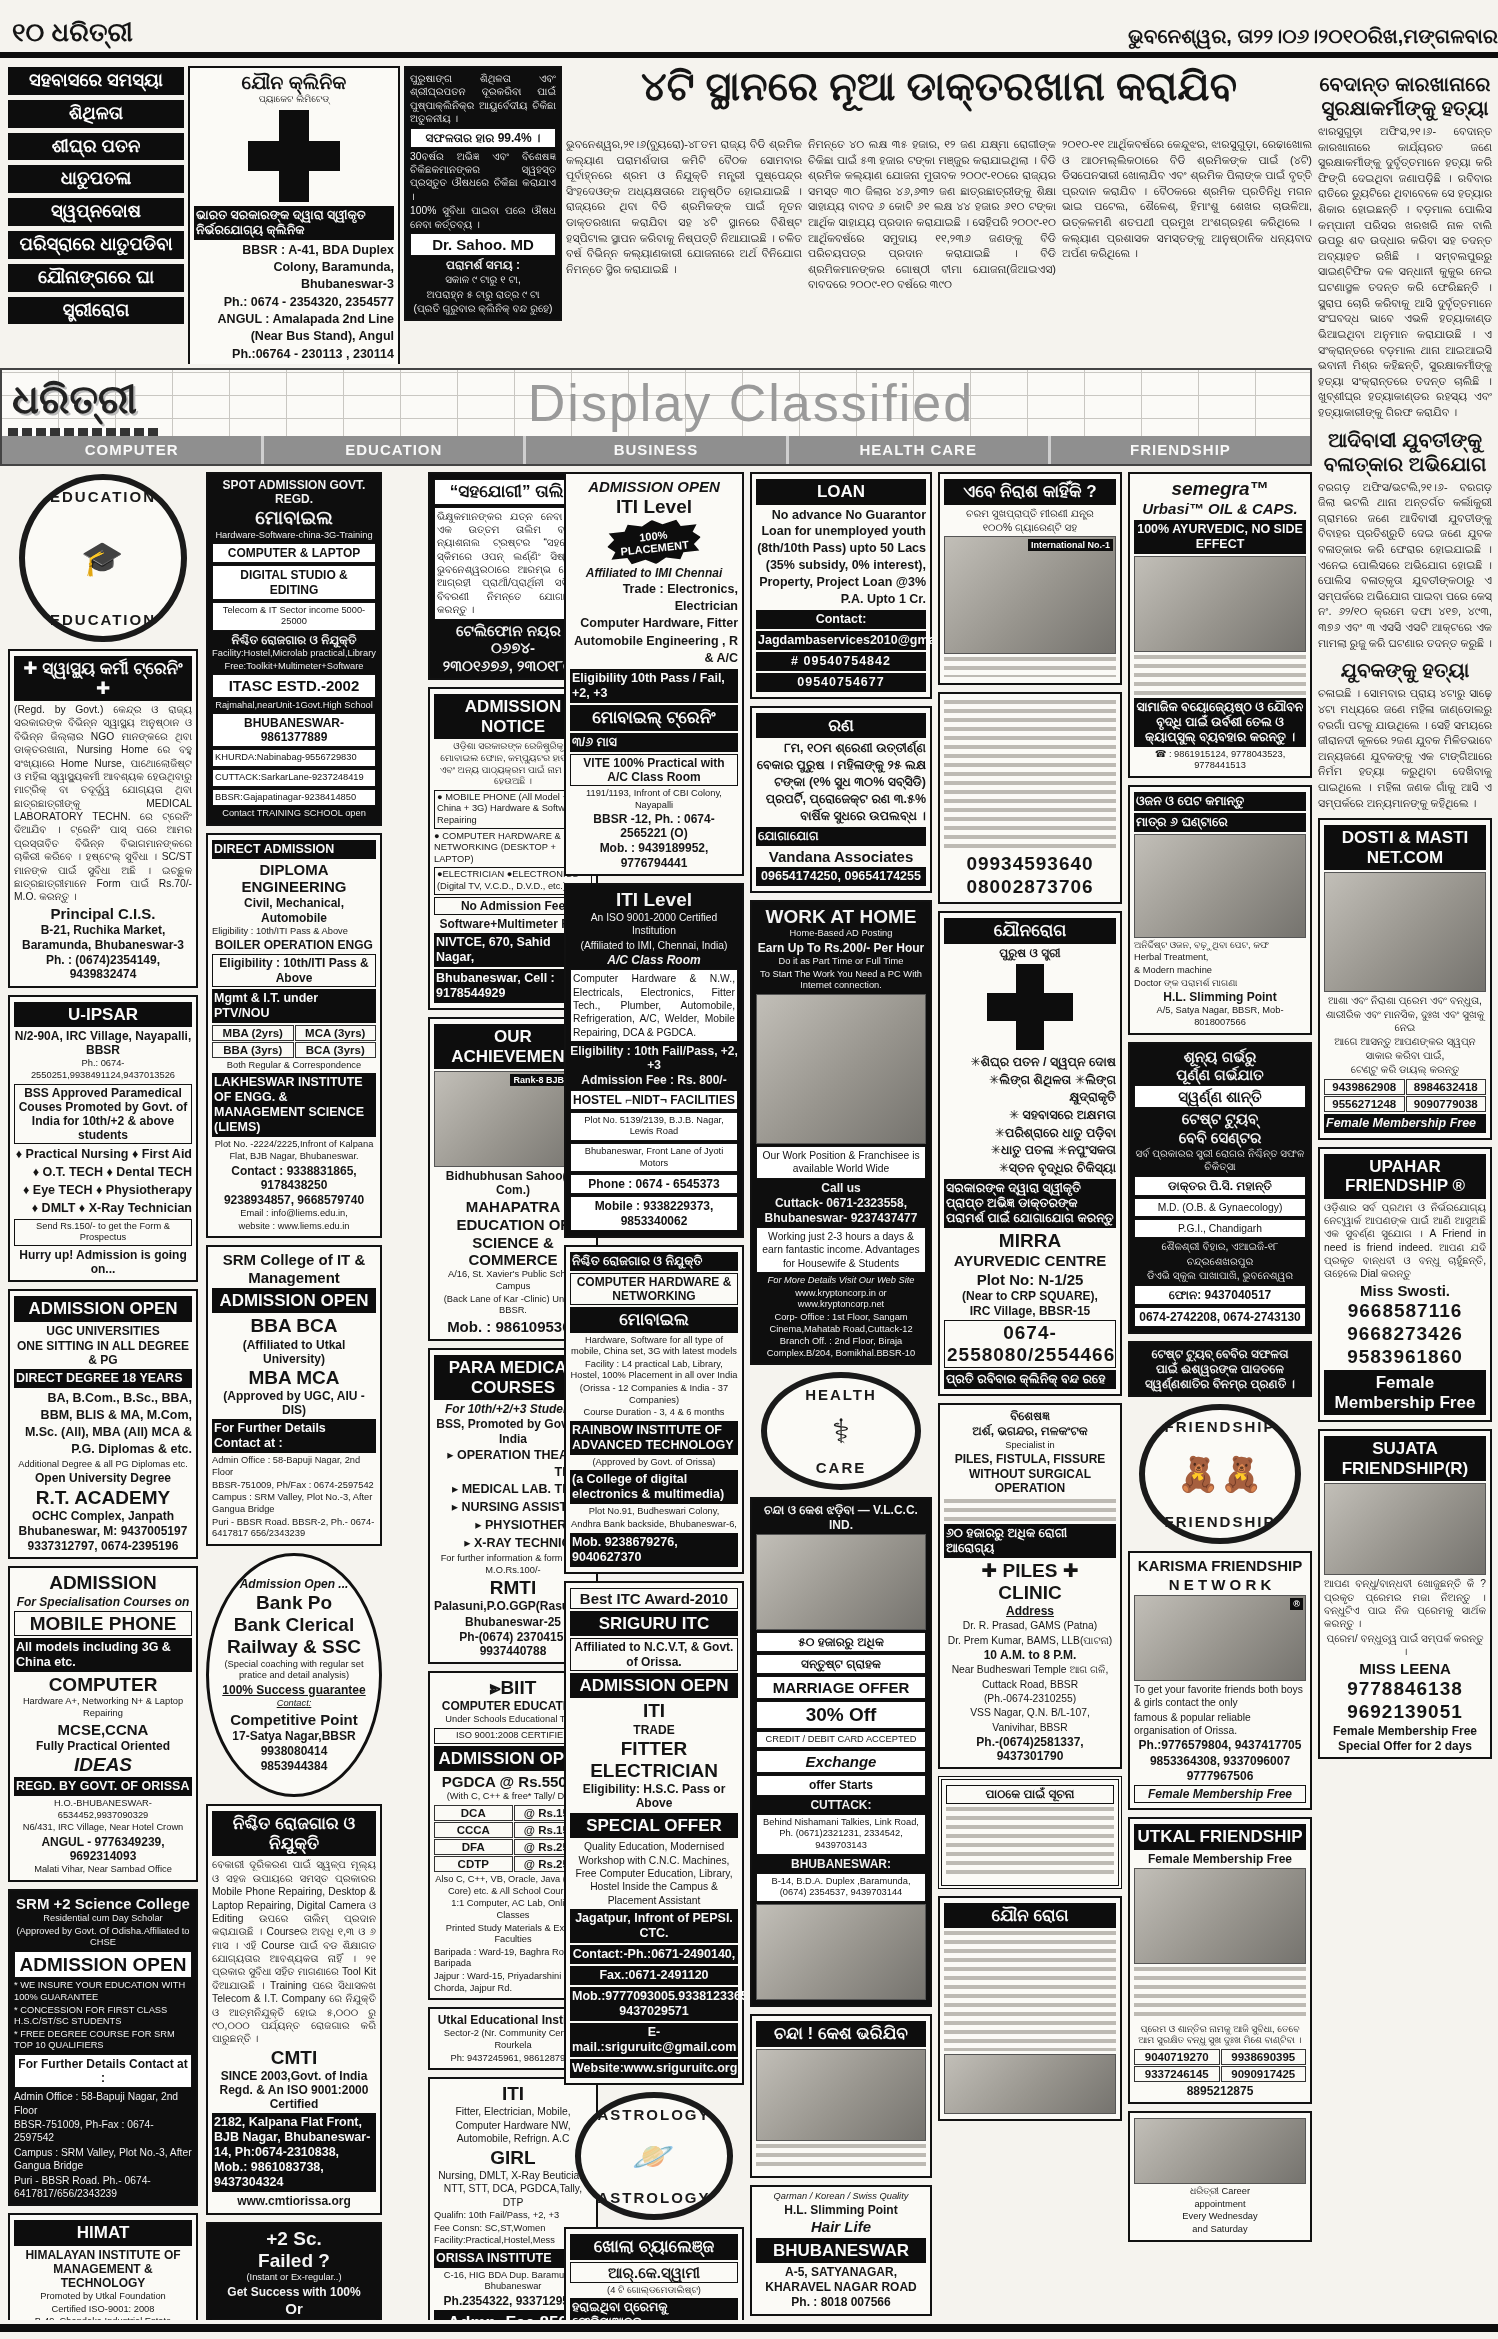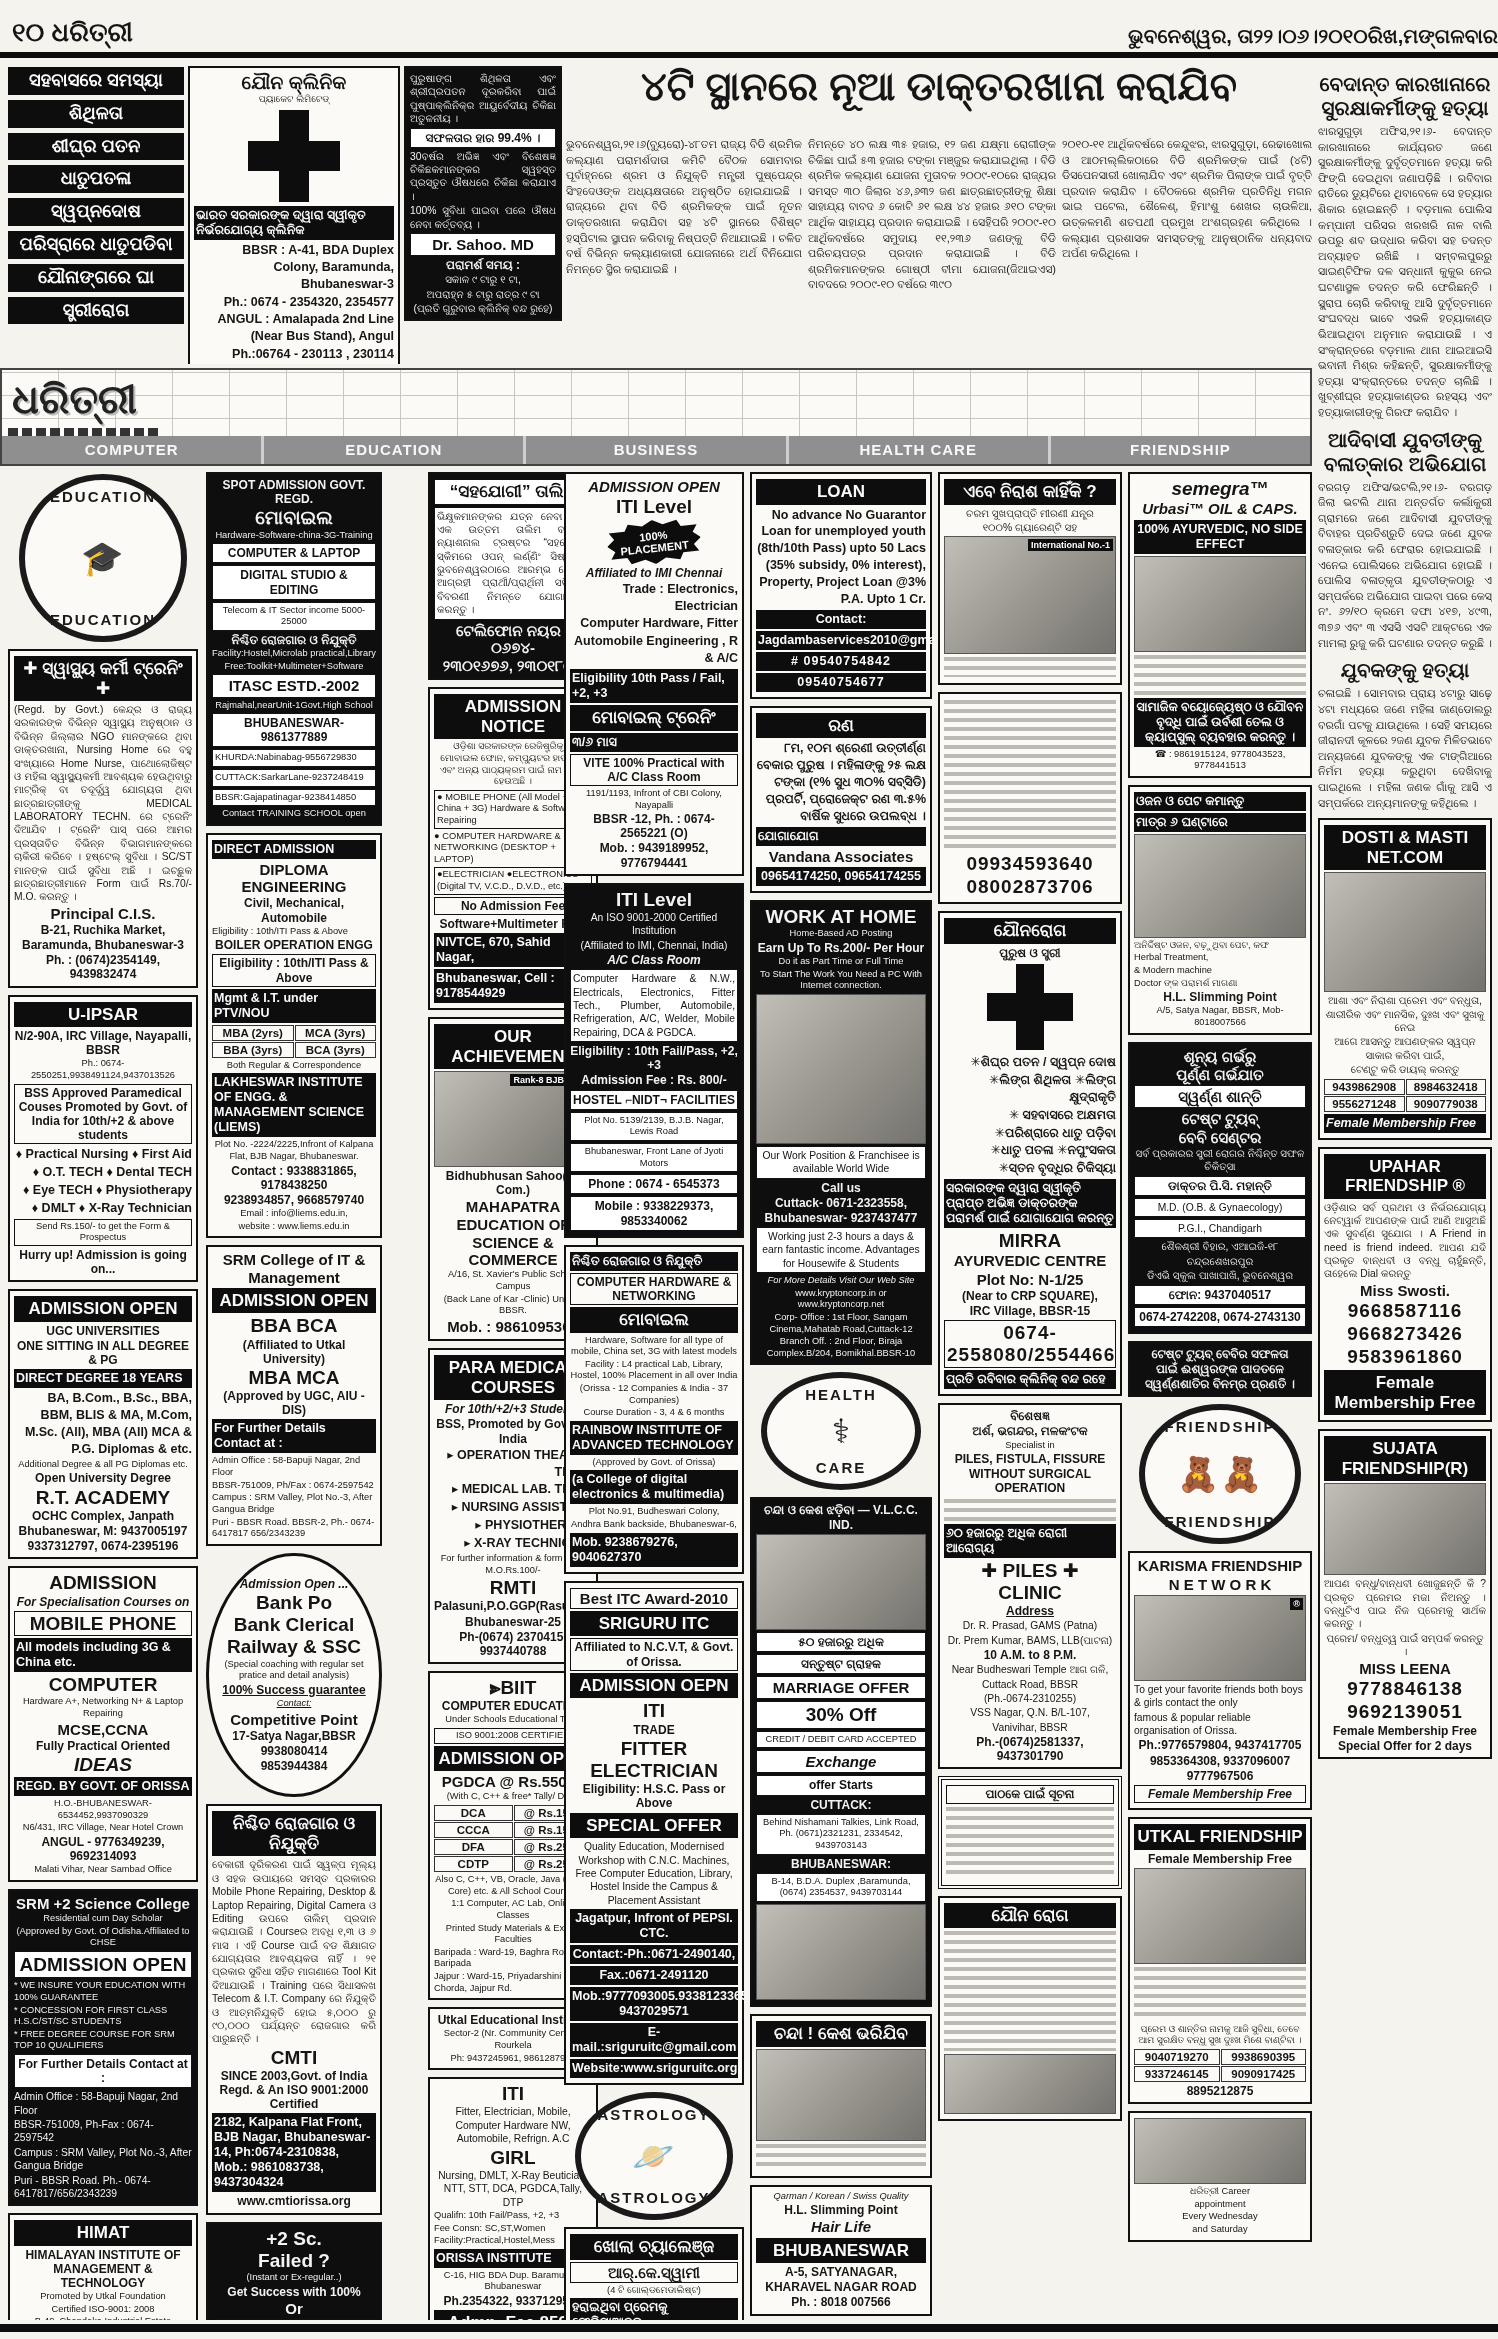--- a/index.html
+++ b/index.html
@@ -209,20 +209,21 @@
         <div class="ln PH">9778846138</div>
         <div class="ln PH">9692139051</div>
         <div class="ln h3">Female Membership Free</div>
         <div class="ln h3">Special Offer for 2 days</div>
       </div>
     </div>
 
   <div class="banner">
     <div class="blogo">ଧରିତ୍ରୀ</div>
     <div class="bstrip"></div>
+    <div class="btitle">Display Classified</div>
     <div class="bcats">
         <div class="cat">COMPUTER</div>
         <div class="cat">EDUCATION</div>
         <div class="cat">BUSINESS</div>
         <div class="cat">HEALTH CARE</div>
         <div class="cat">FRIENDSHIP</div>
       </div>
   </div>
 
   <div class="region r-c1">

